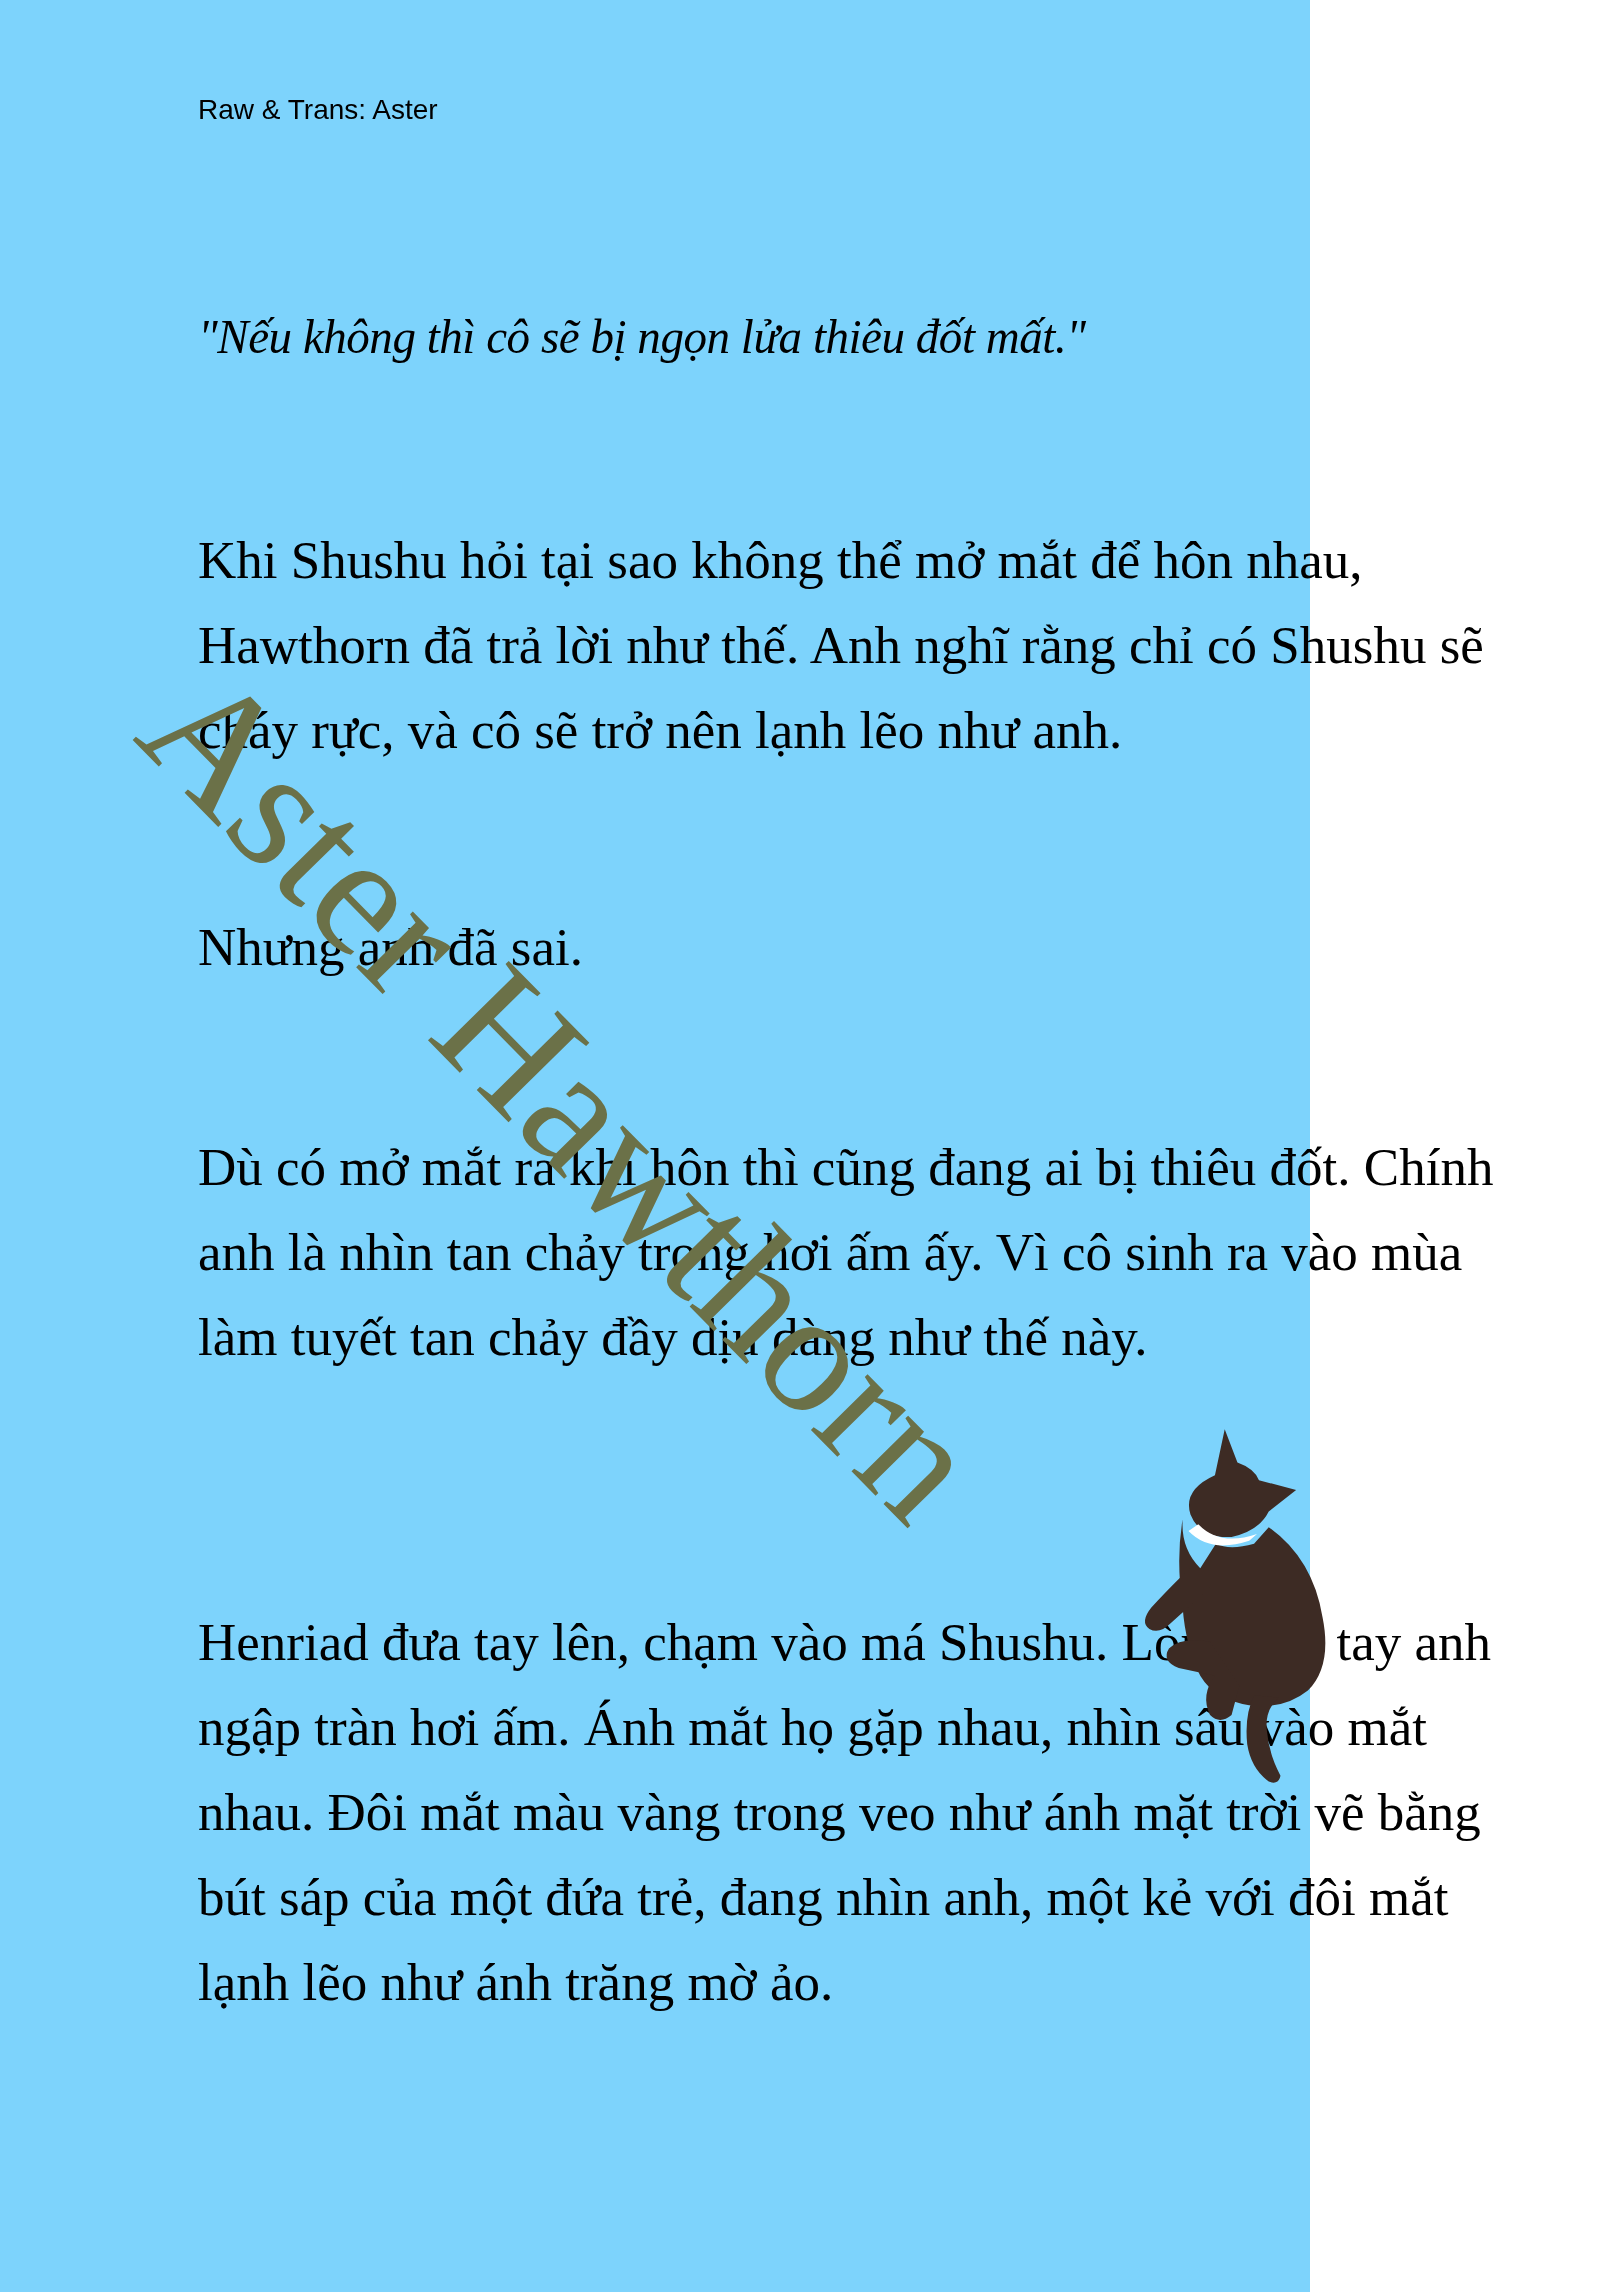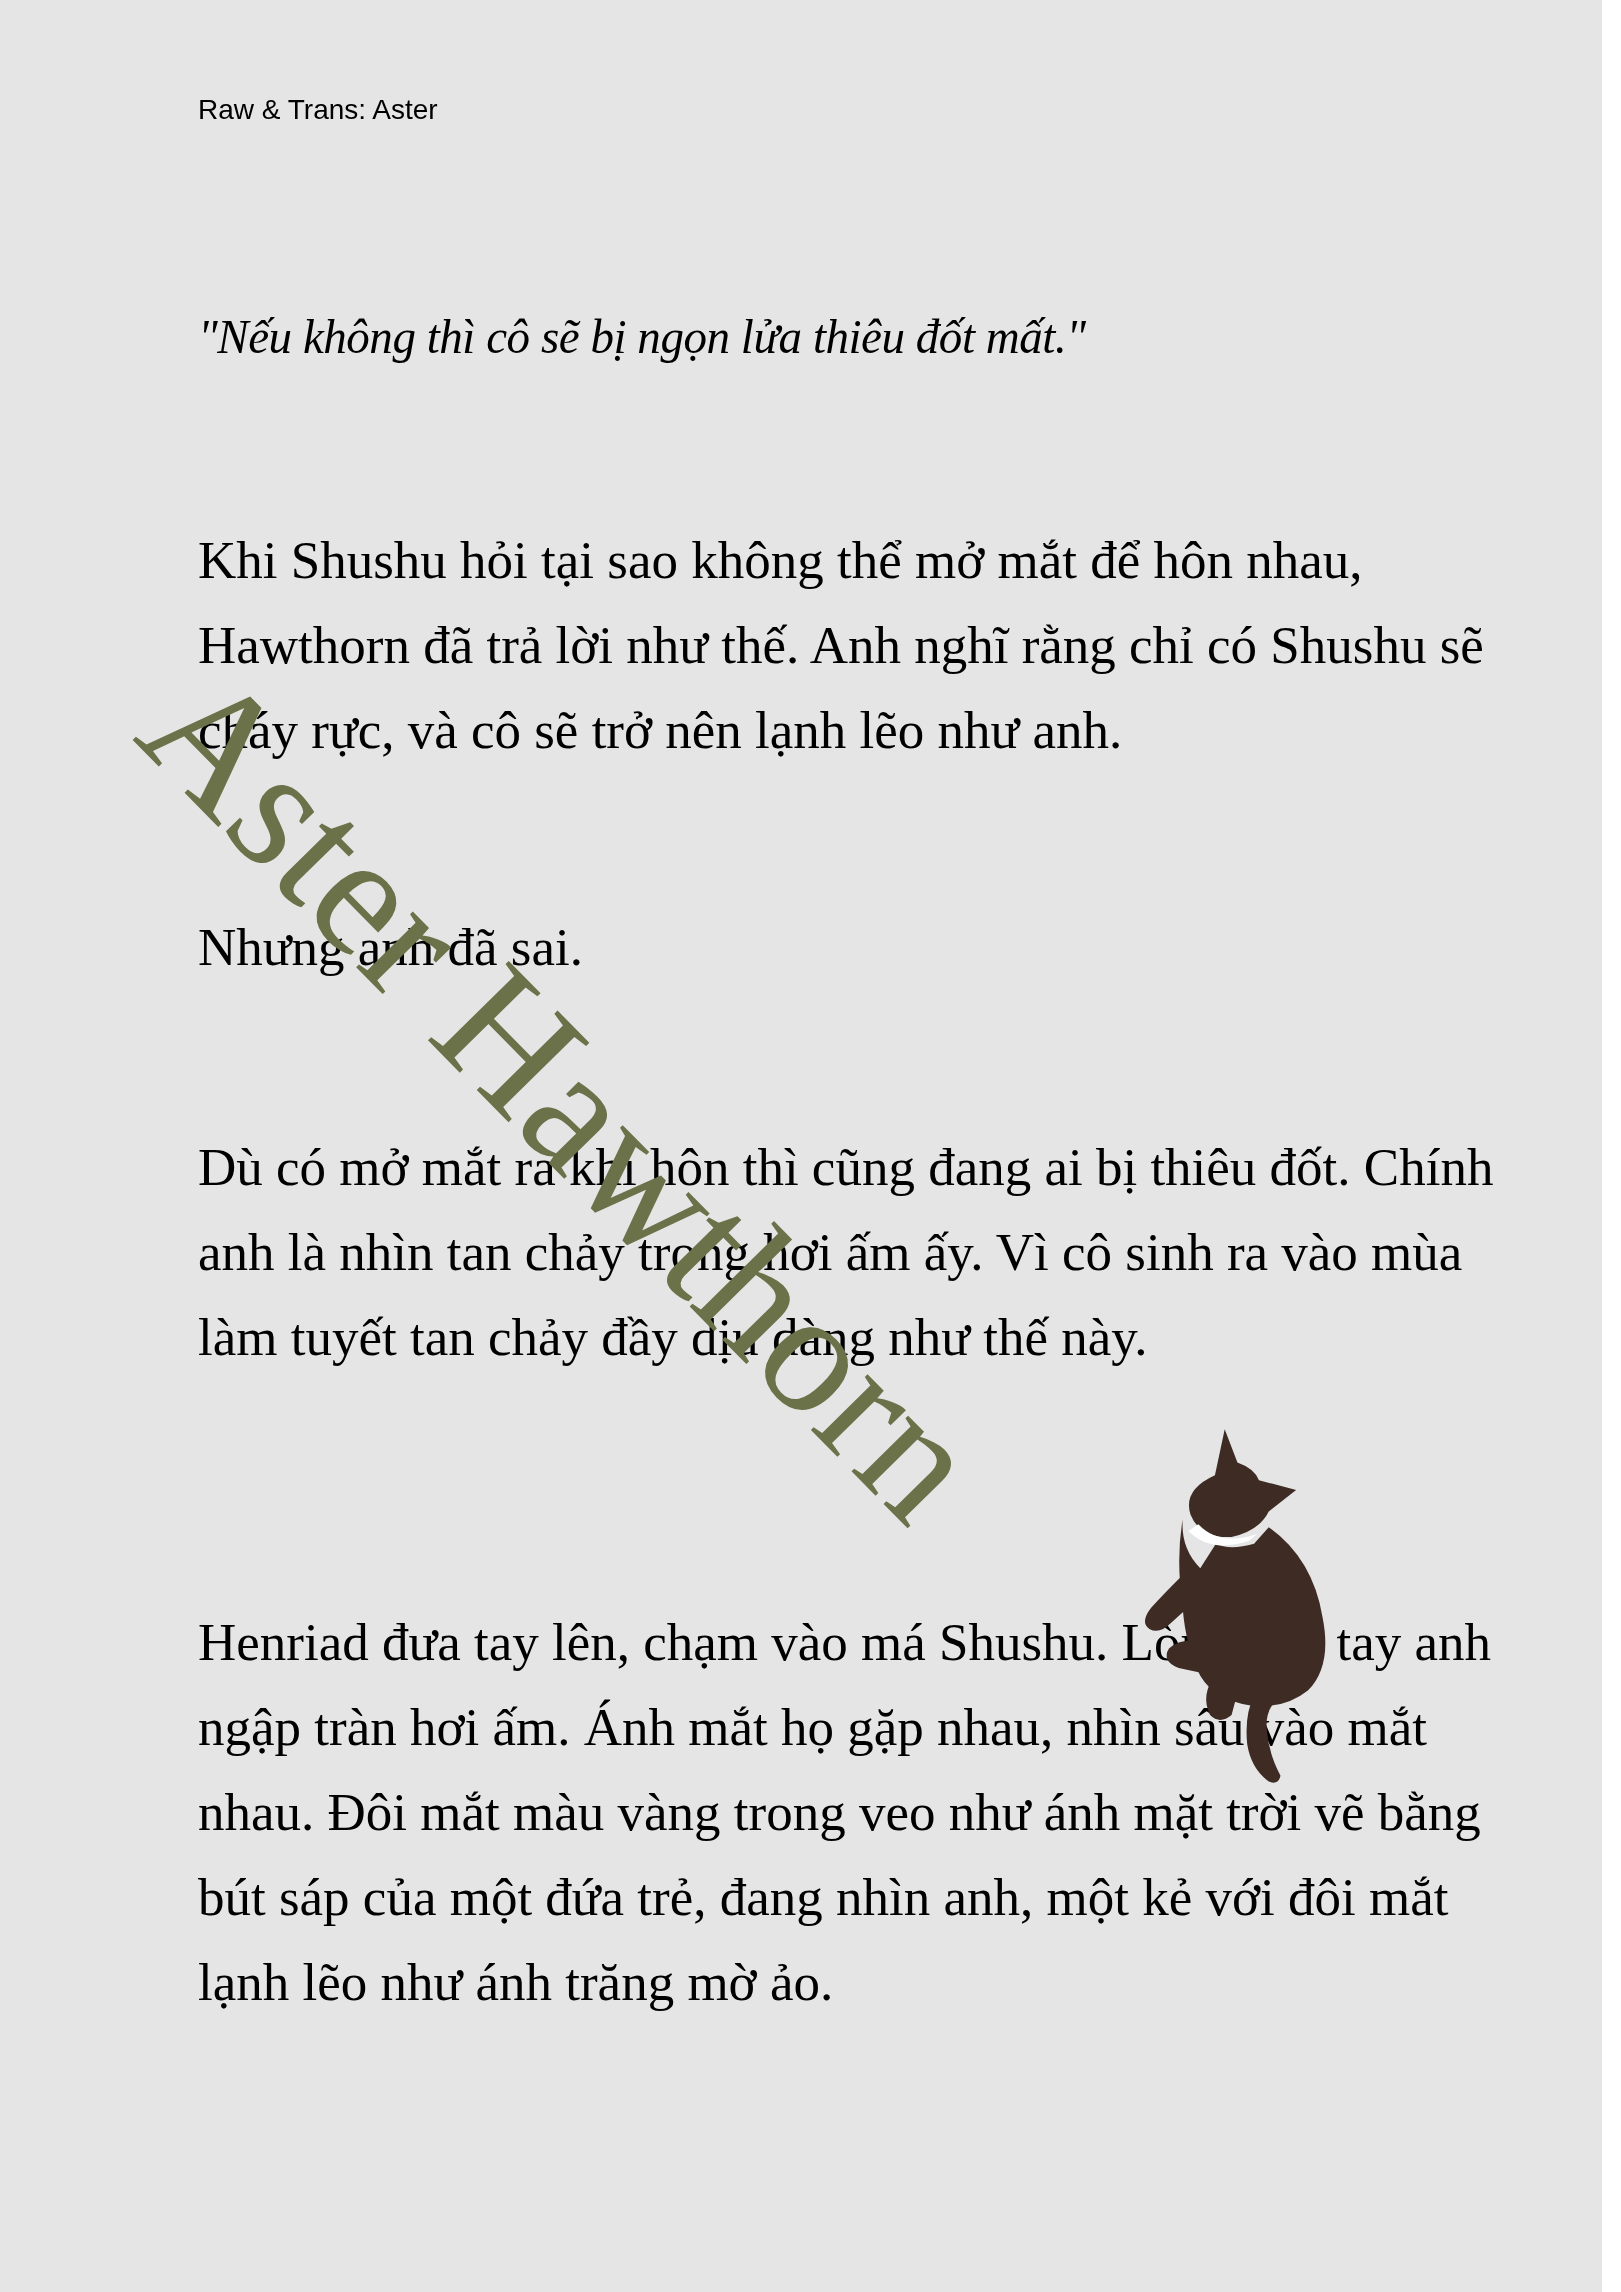--- a/index.html
+++ b/index.html
@@ -1,17 +1,17 @@
 <!DOCTYPE html>
 <html><head>
   <meta charset="utf-8">
   <style>
     html, body { margin: 0; padding: 0; background: #ffffff; }
     body { width: 1621px; height: 2293px; position: relative; overflow: hidden; }
-    .page { position: absolute; left: 0; top: 0; width: 1602px; height: 2293px; background: #e5e5e5; }
+    .page { position: absolute; left: 0; top: 0; width: 1310px; height: 2293px; background: #7dd3fc; }
     .header {
       position: absolute; left: 198px; top: 96px;
       font-family: "Liberation Sans", sans-serif; font-size: 28px; color: #000;
       line-height: 1;
     }
     .quote {
       position: absolute; left: 198px; top: 312px;
       font-family: "Liberation Serif", serif; font-style: italic; font-size: 49px; color: #000;
       line-height: 1; letter-spacing: -0.5px;
       transform: scaleX(0.96); transform-origin: left top;

